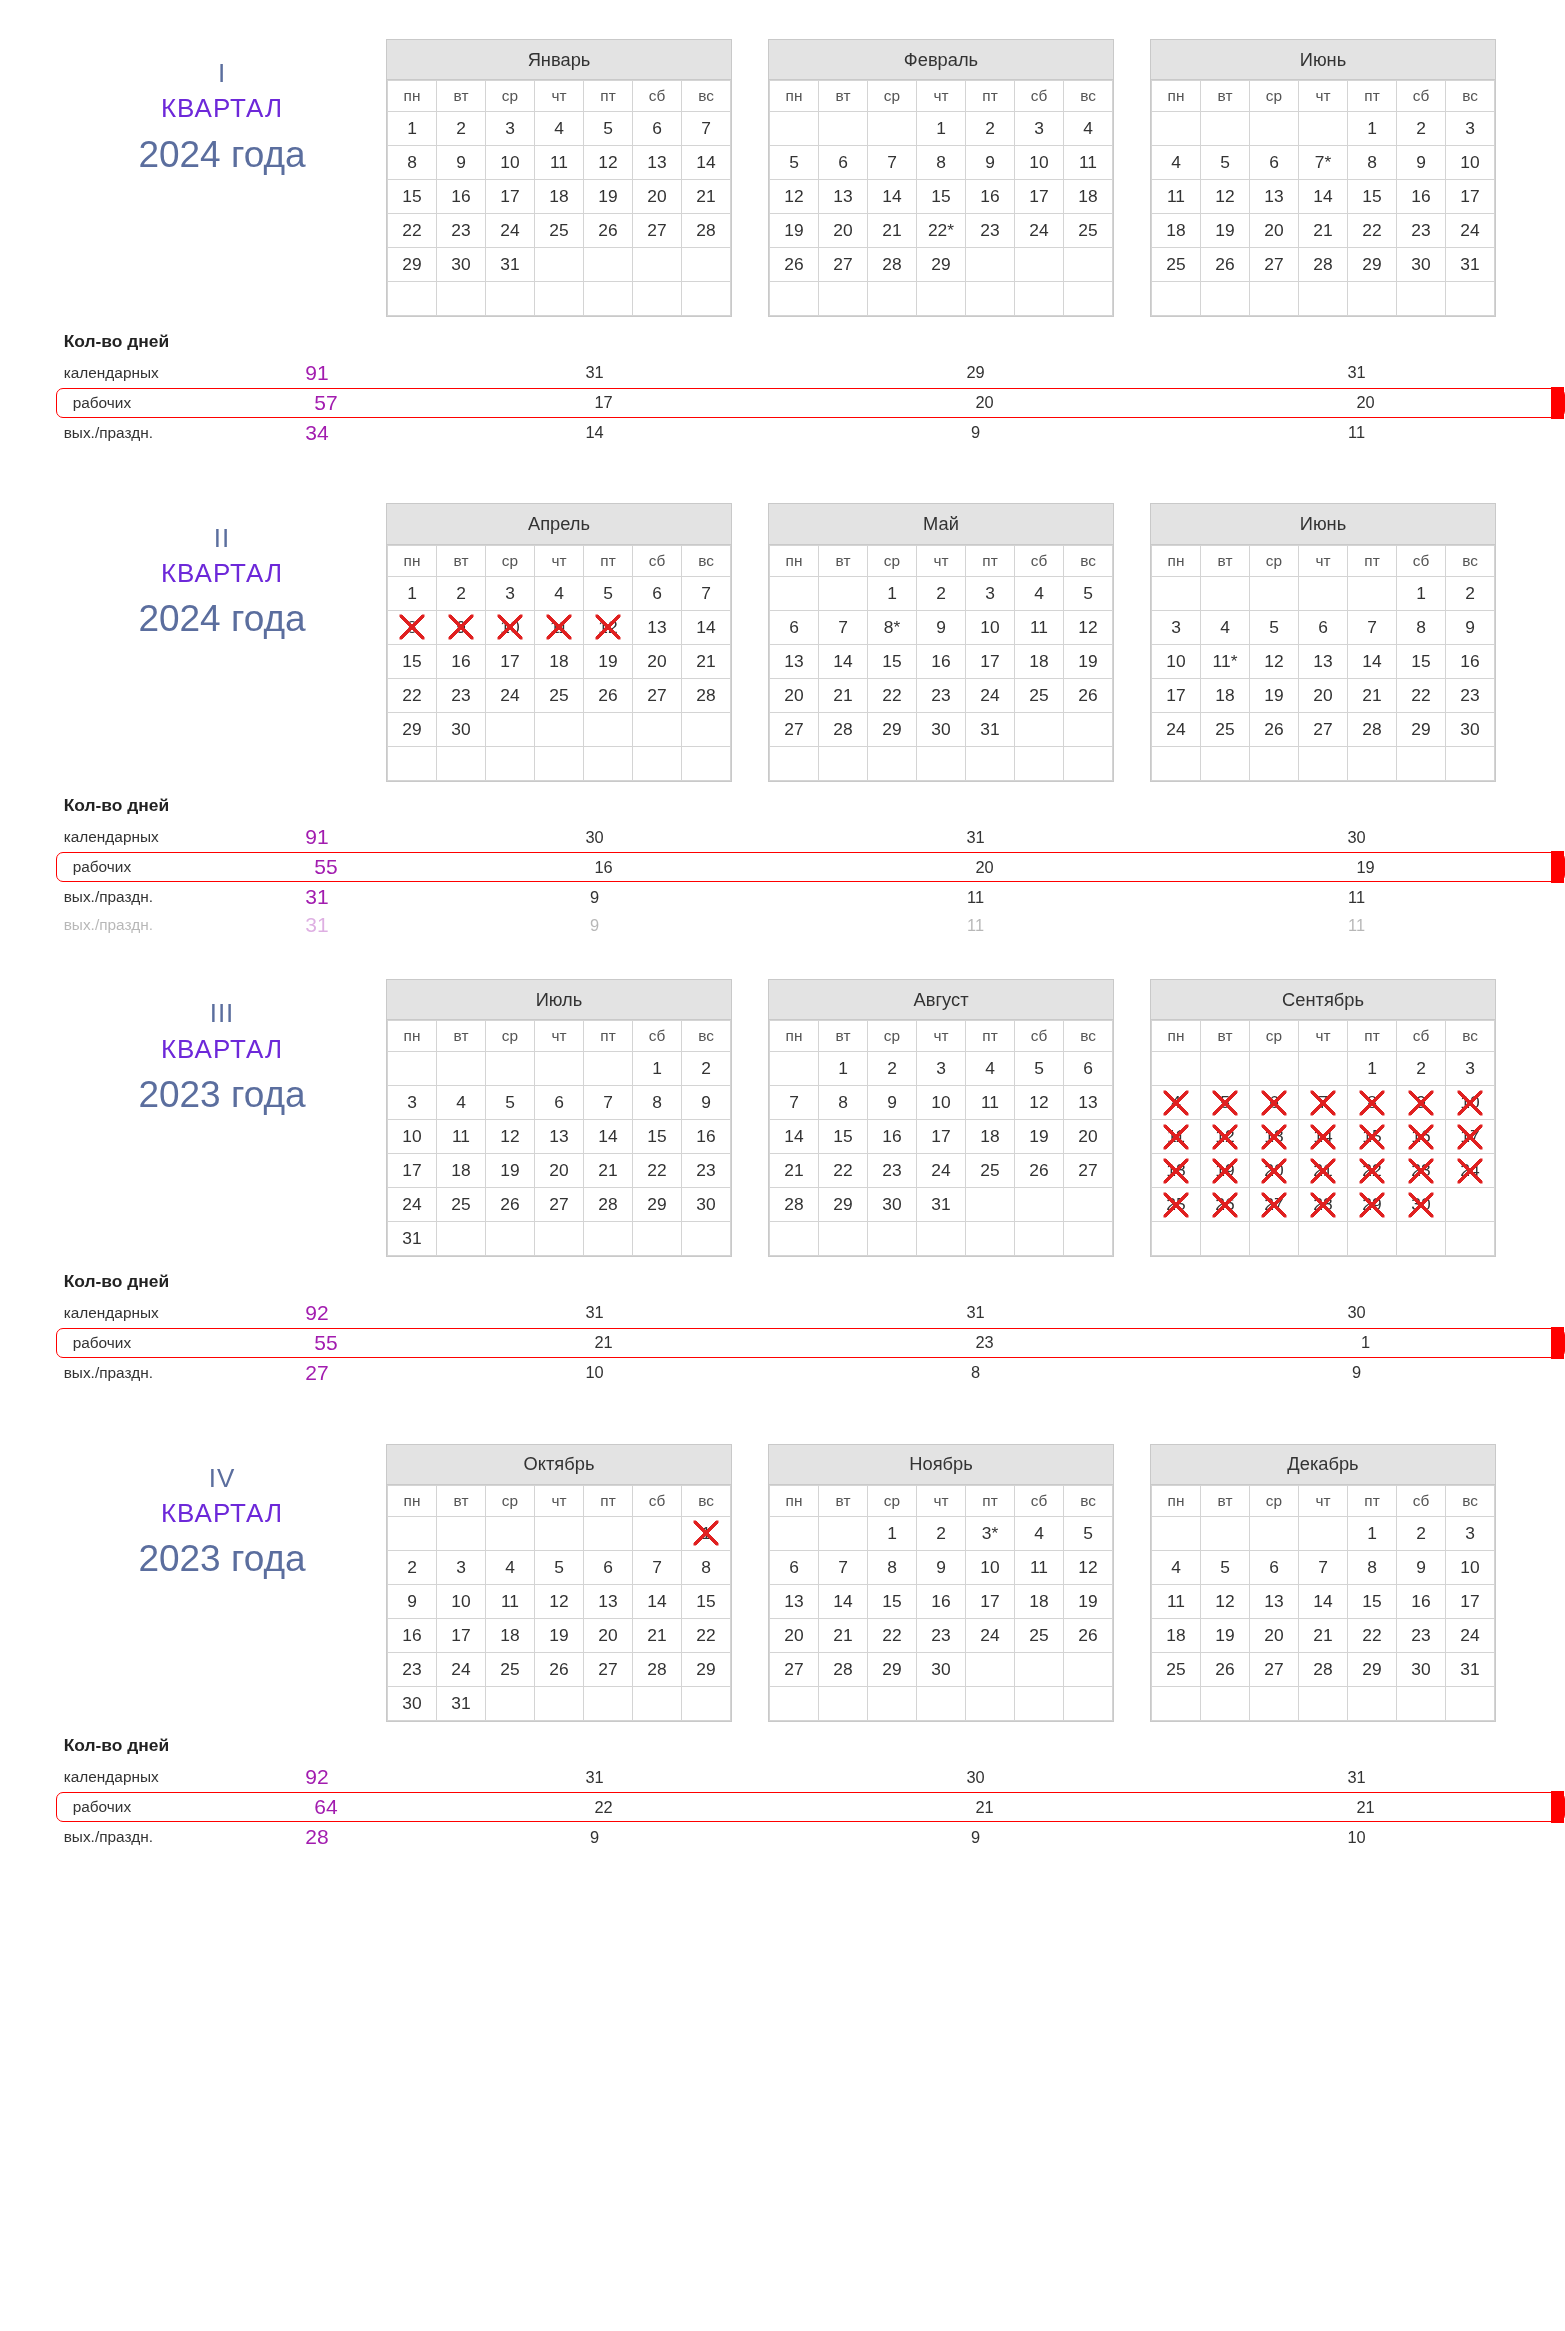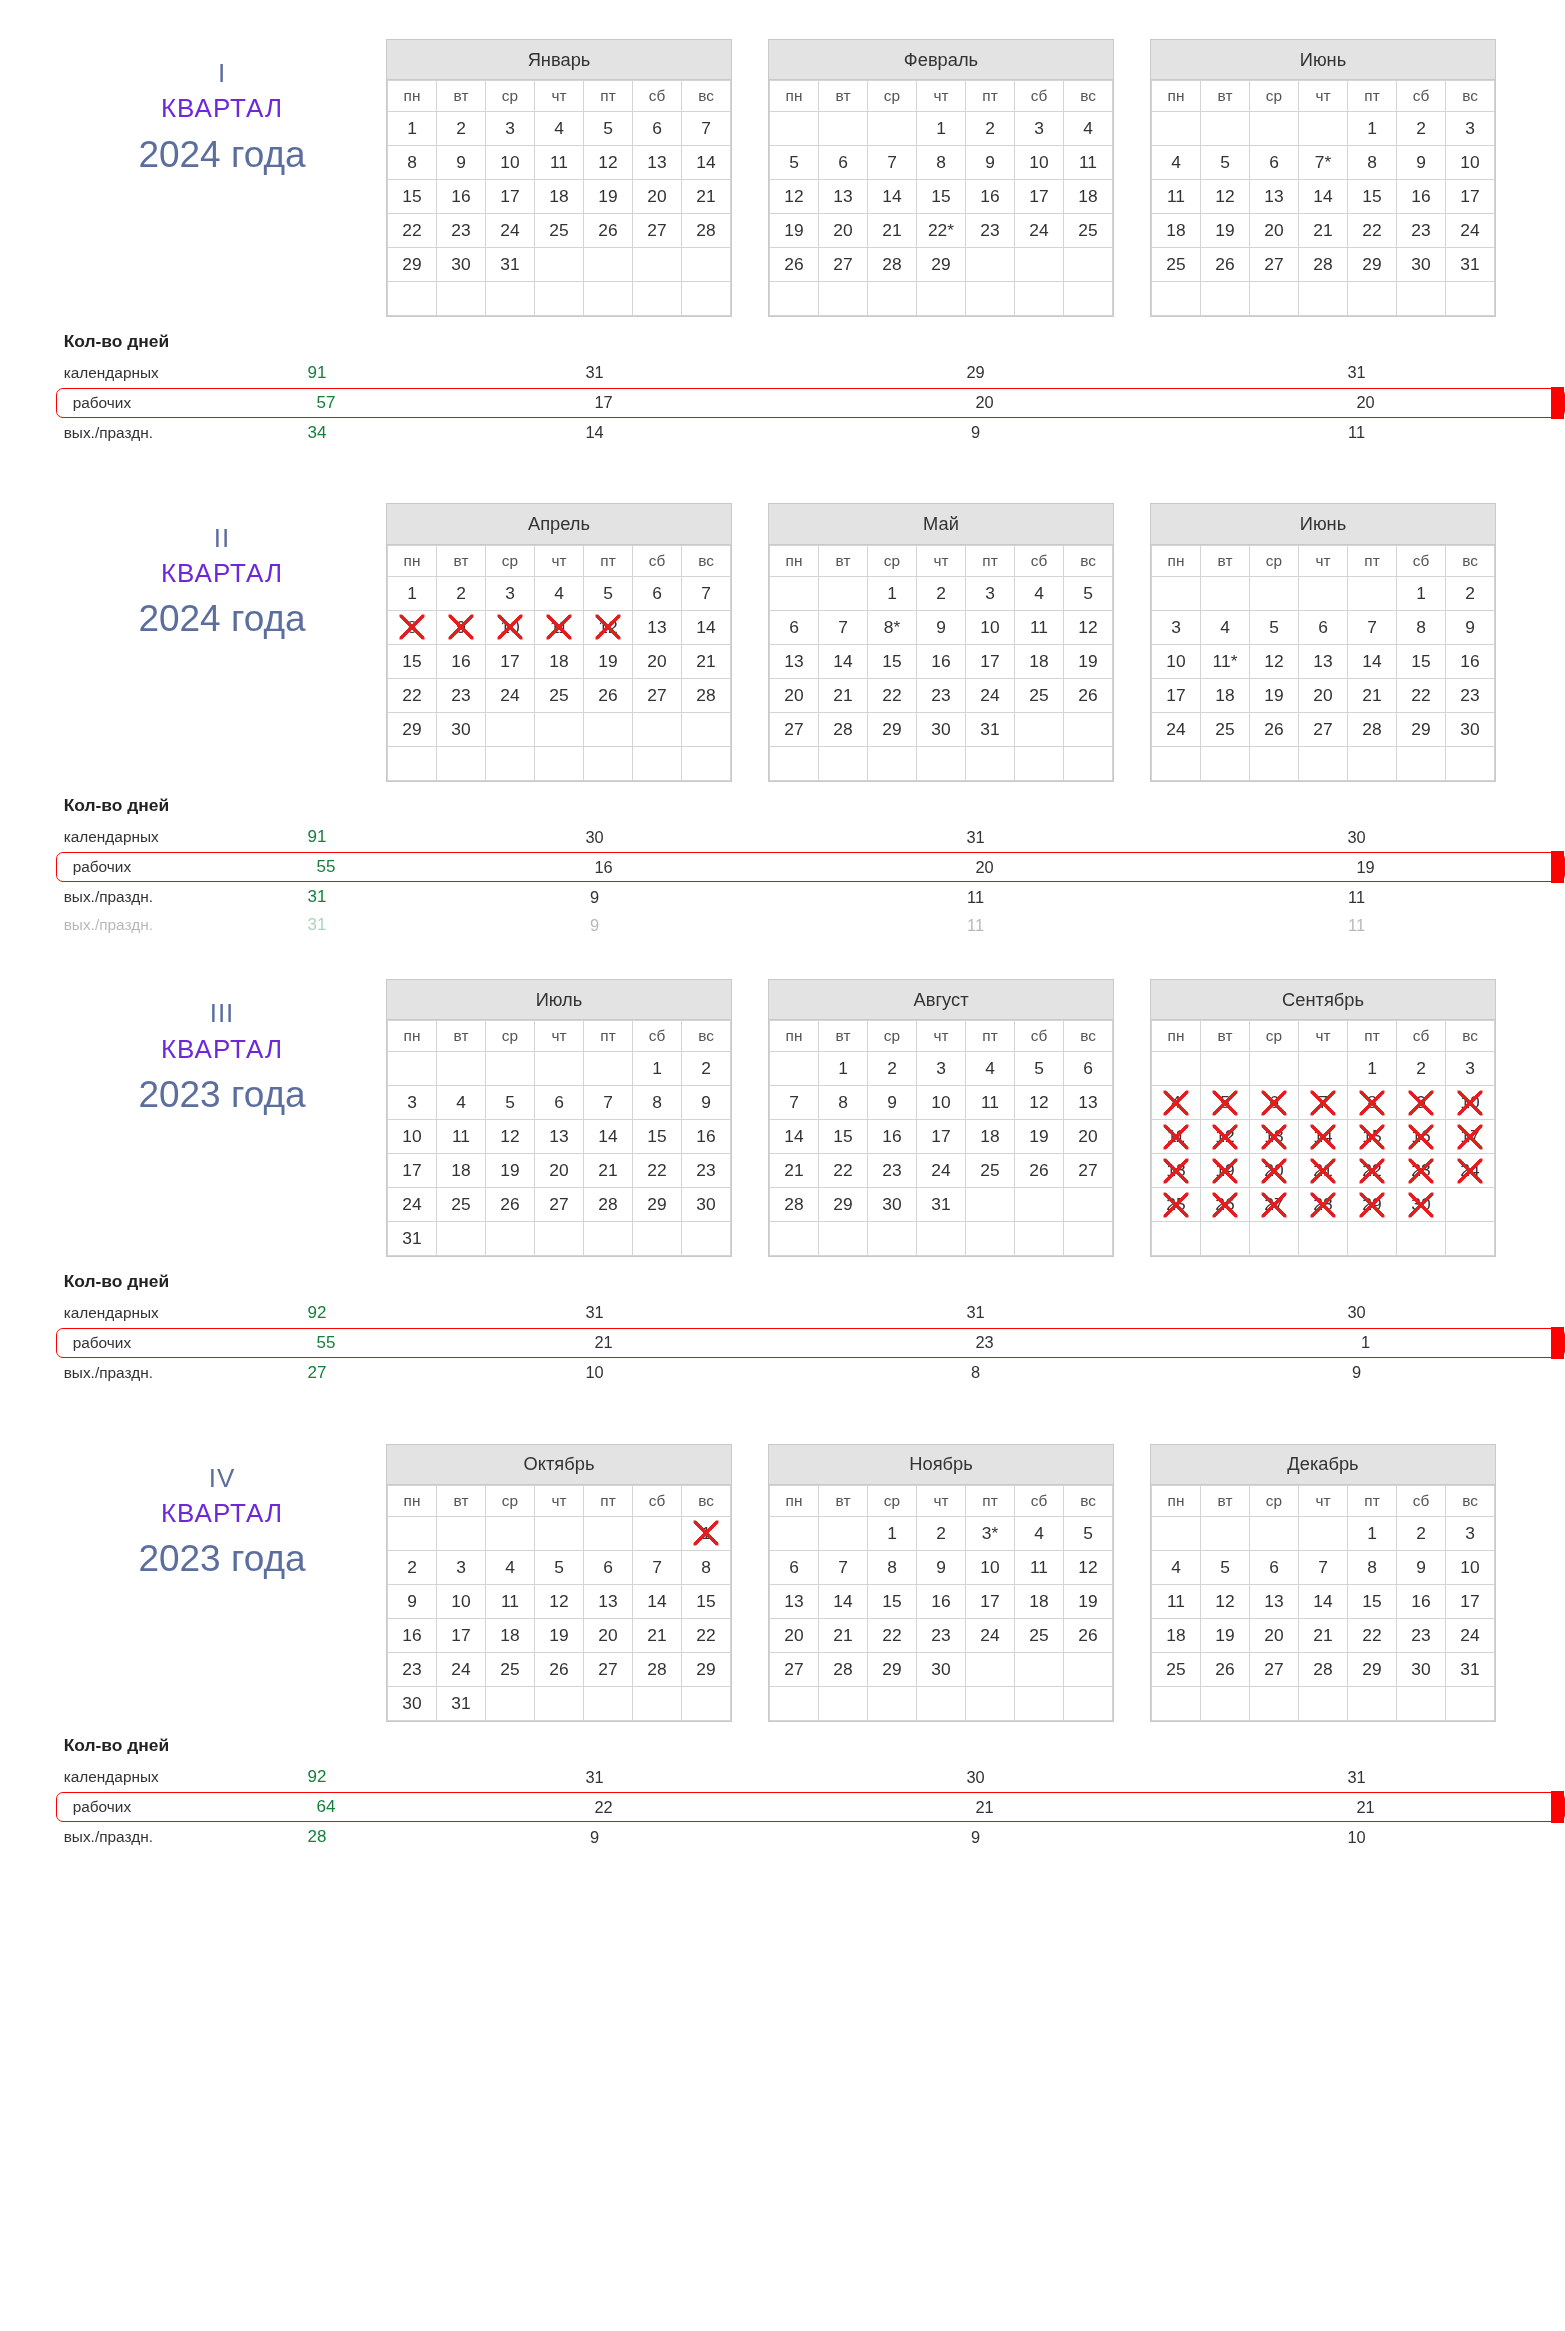--- a/index.html
+++ b/index.html
@@ -138,22 +138,22 @@
   .stat-label {
     width: 174px;
     font-size: 15.4px;
     color: #333;
     padding-left: 7.7px;
     flex: 0 0 174px;
   }
   .stat-total {
     width: 174px;
     text-align: center;
-    font-size: 17px;
-    color: #15803d;
+    font-size: 21px;
+    color: #a21caf;
     flex: 0 0 174px;
   }
   .stat-cell {
     width: 381px;
     text-align: center;
     font-size: 16.4px;
     color: #333;
     flex: 0 0 381px;
   }
   .ghost-row {

